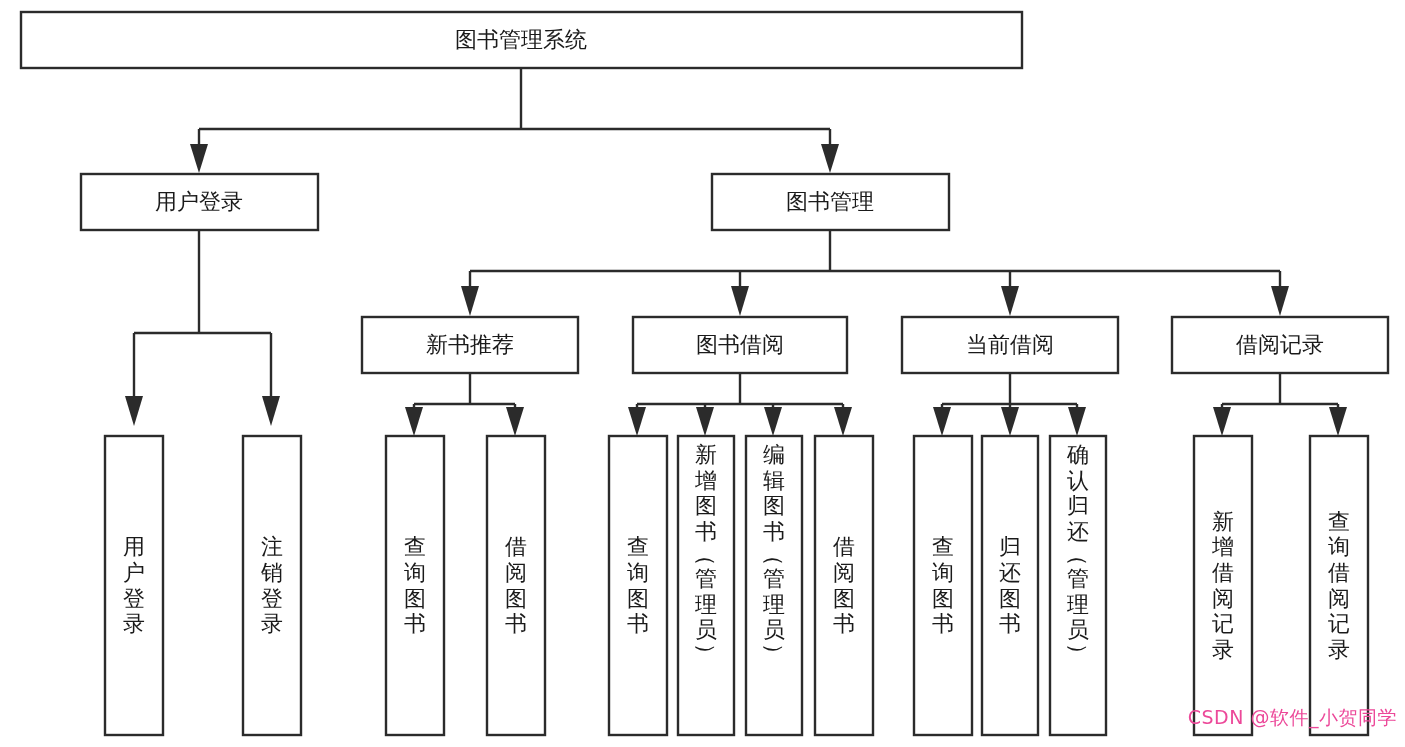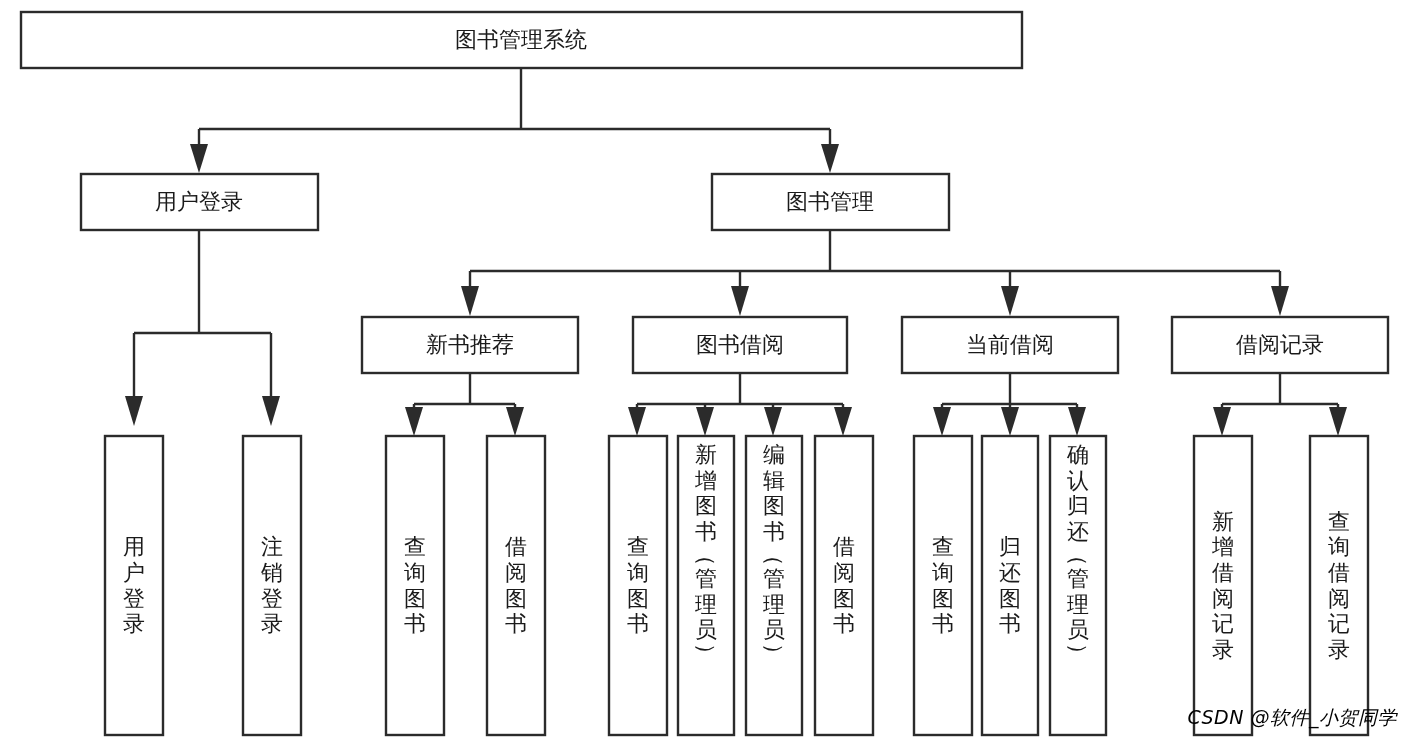--- a/index.html
+++ b/index.html
@@ -50,24 +50,23 @@
     fill: #1a1a1a;
     text-anchor: middle;
     dominant-baseline: middle;
   }
   .watermark-text {
     position: absolute;
     right: 8px;
     bottom: 4px;
     font-family: "DejaVu Sans", "Liberation Sans", sans-serif;
     font-size: 19px;
-    color: #000000;
+    color: #ec4899;
     white-space: nowrap;
     letter-spacing: 0.5px;
-    font-style: italic;
   }
   .vlabel {
     position: absolute;
     display: flex;
     flex-direction: column;
     align-items: center;
     justify-content: flex-start;
     font-family: "DejaVu Sans", "Liberation Sans", sans-serif;
     font-size: 22px;
     line-height: 1.16;

